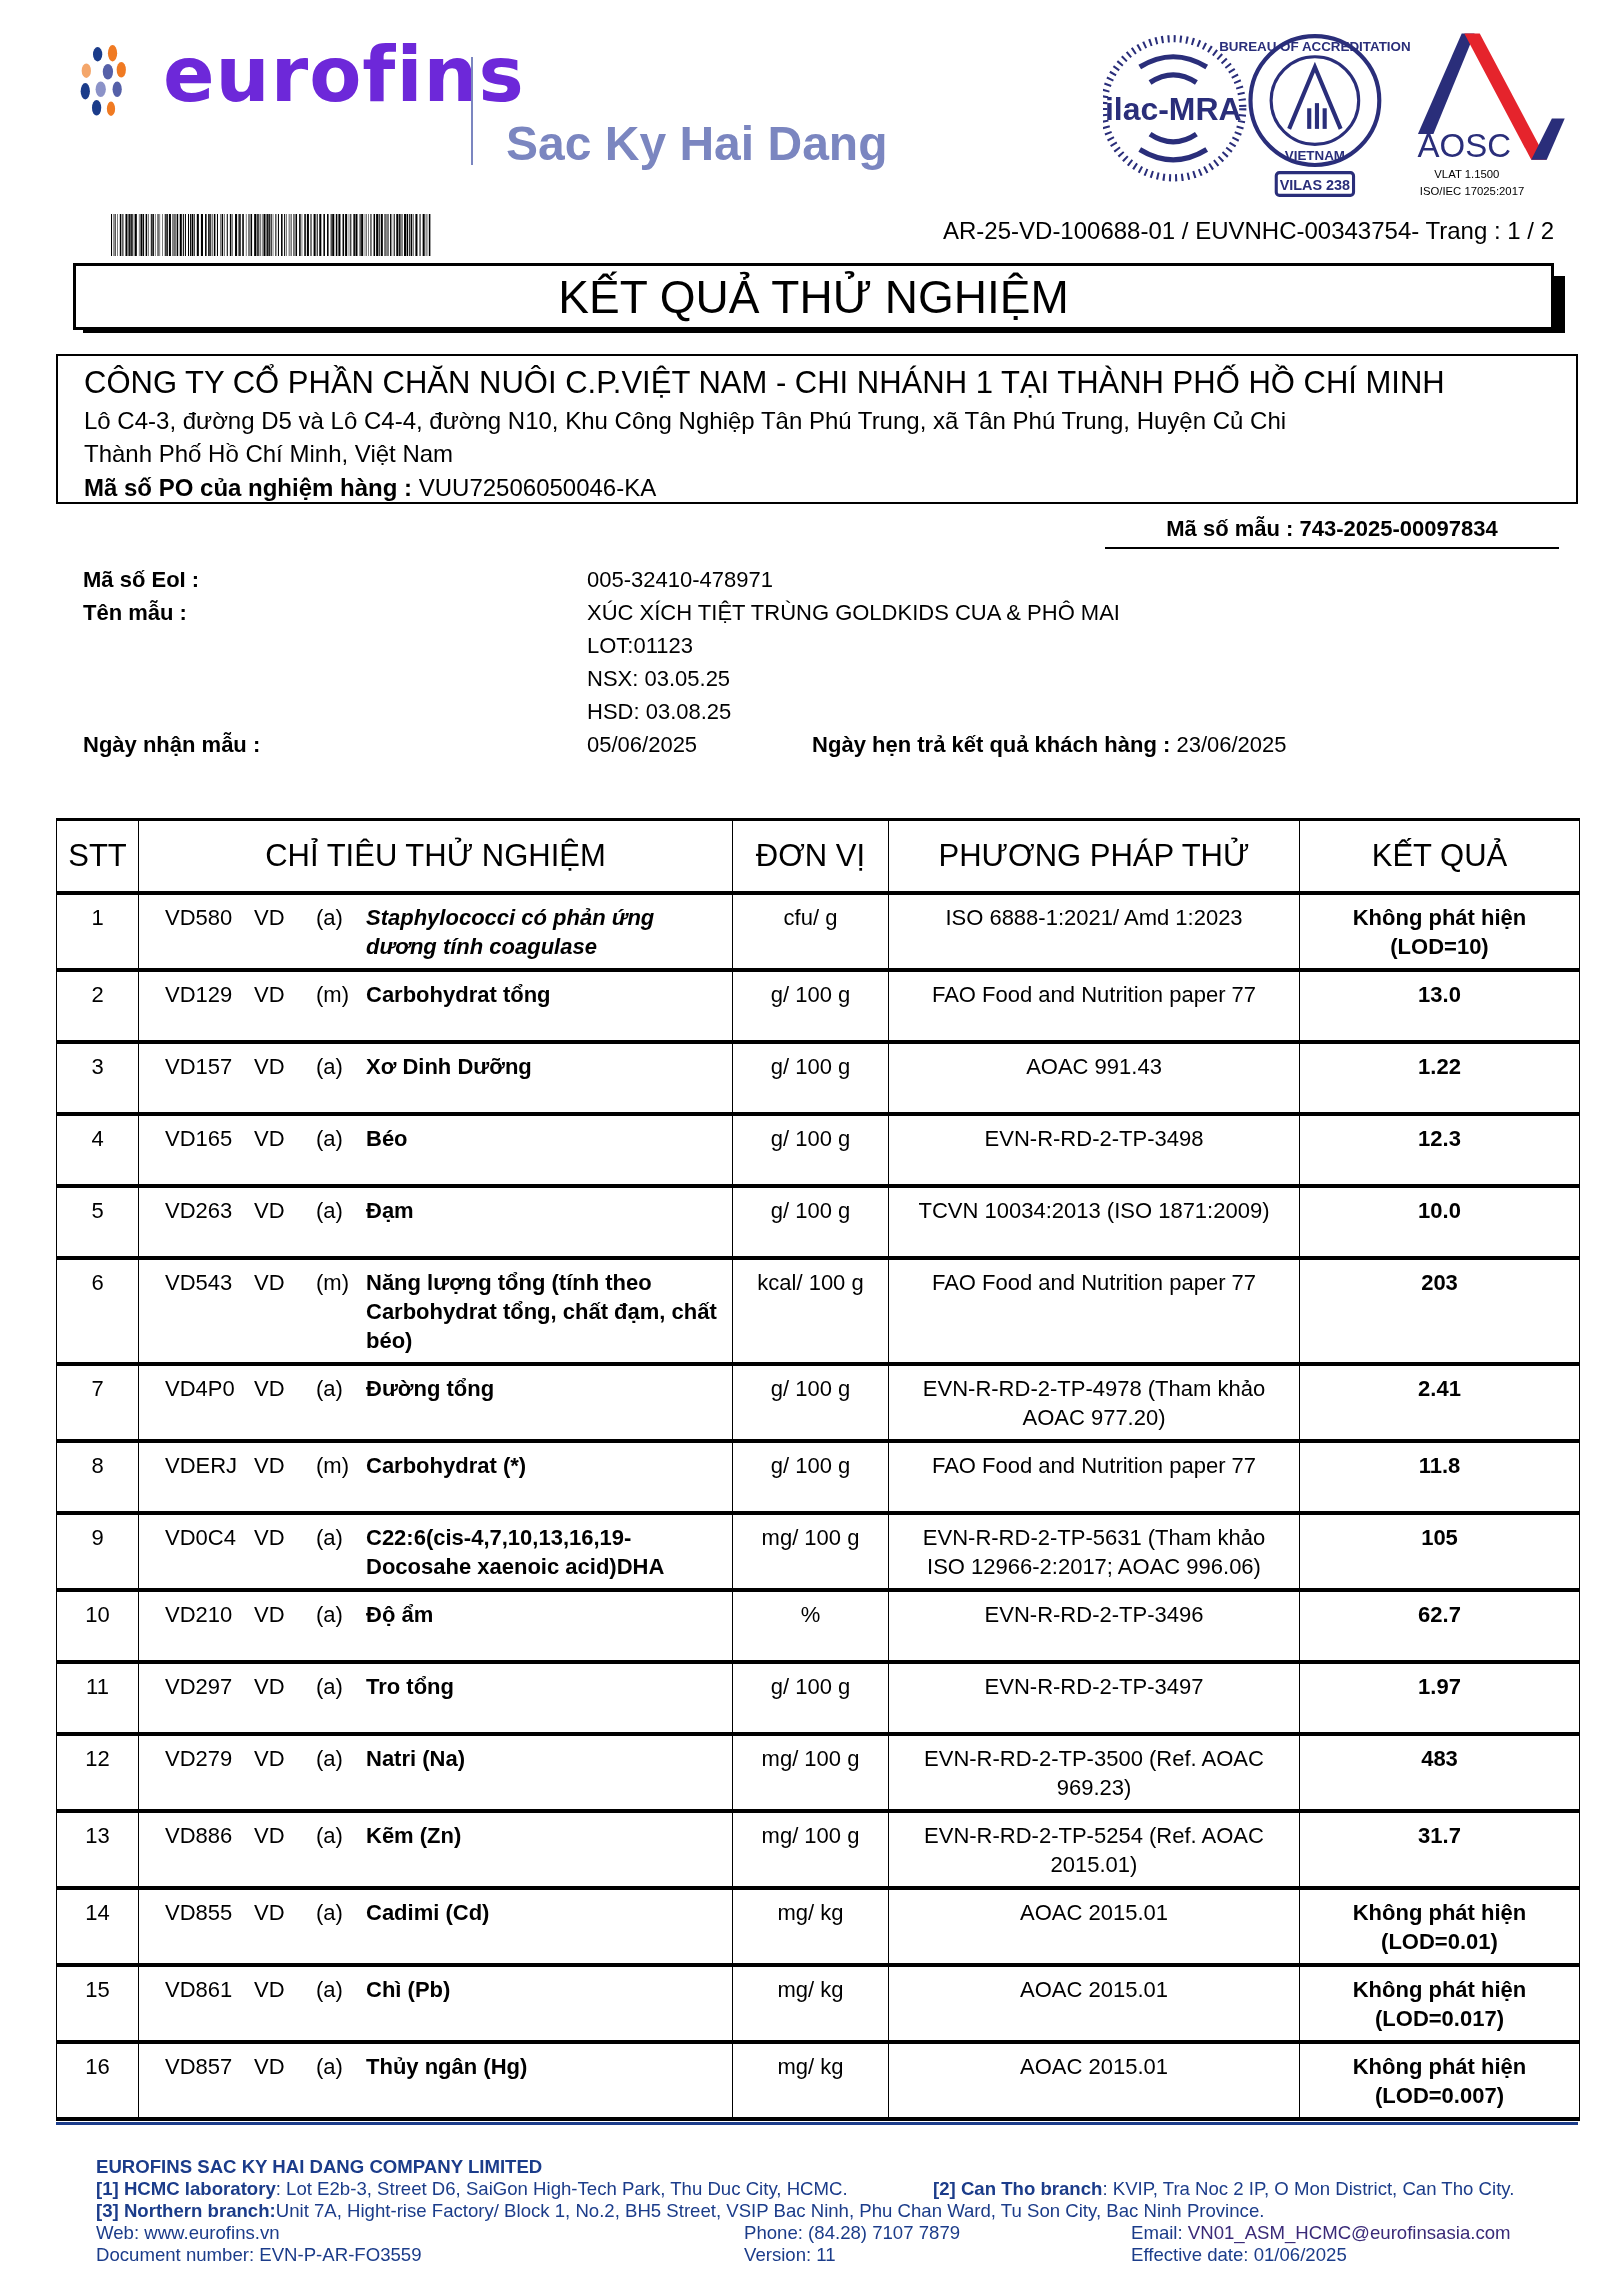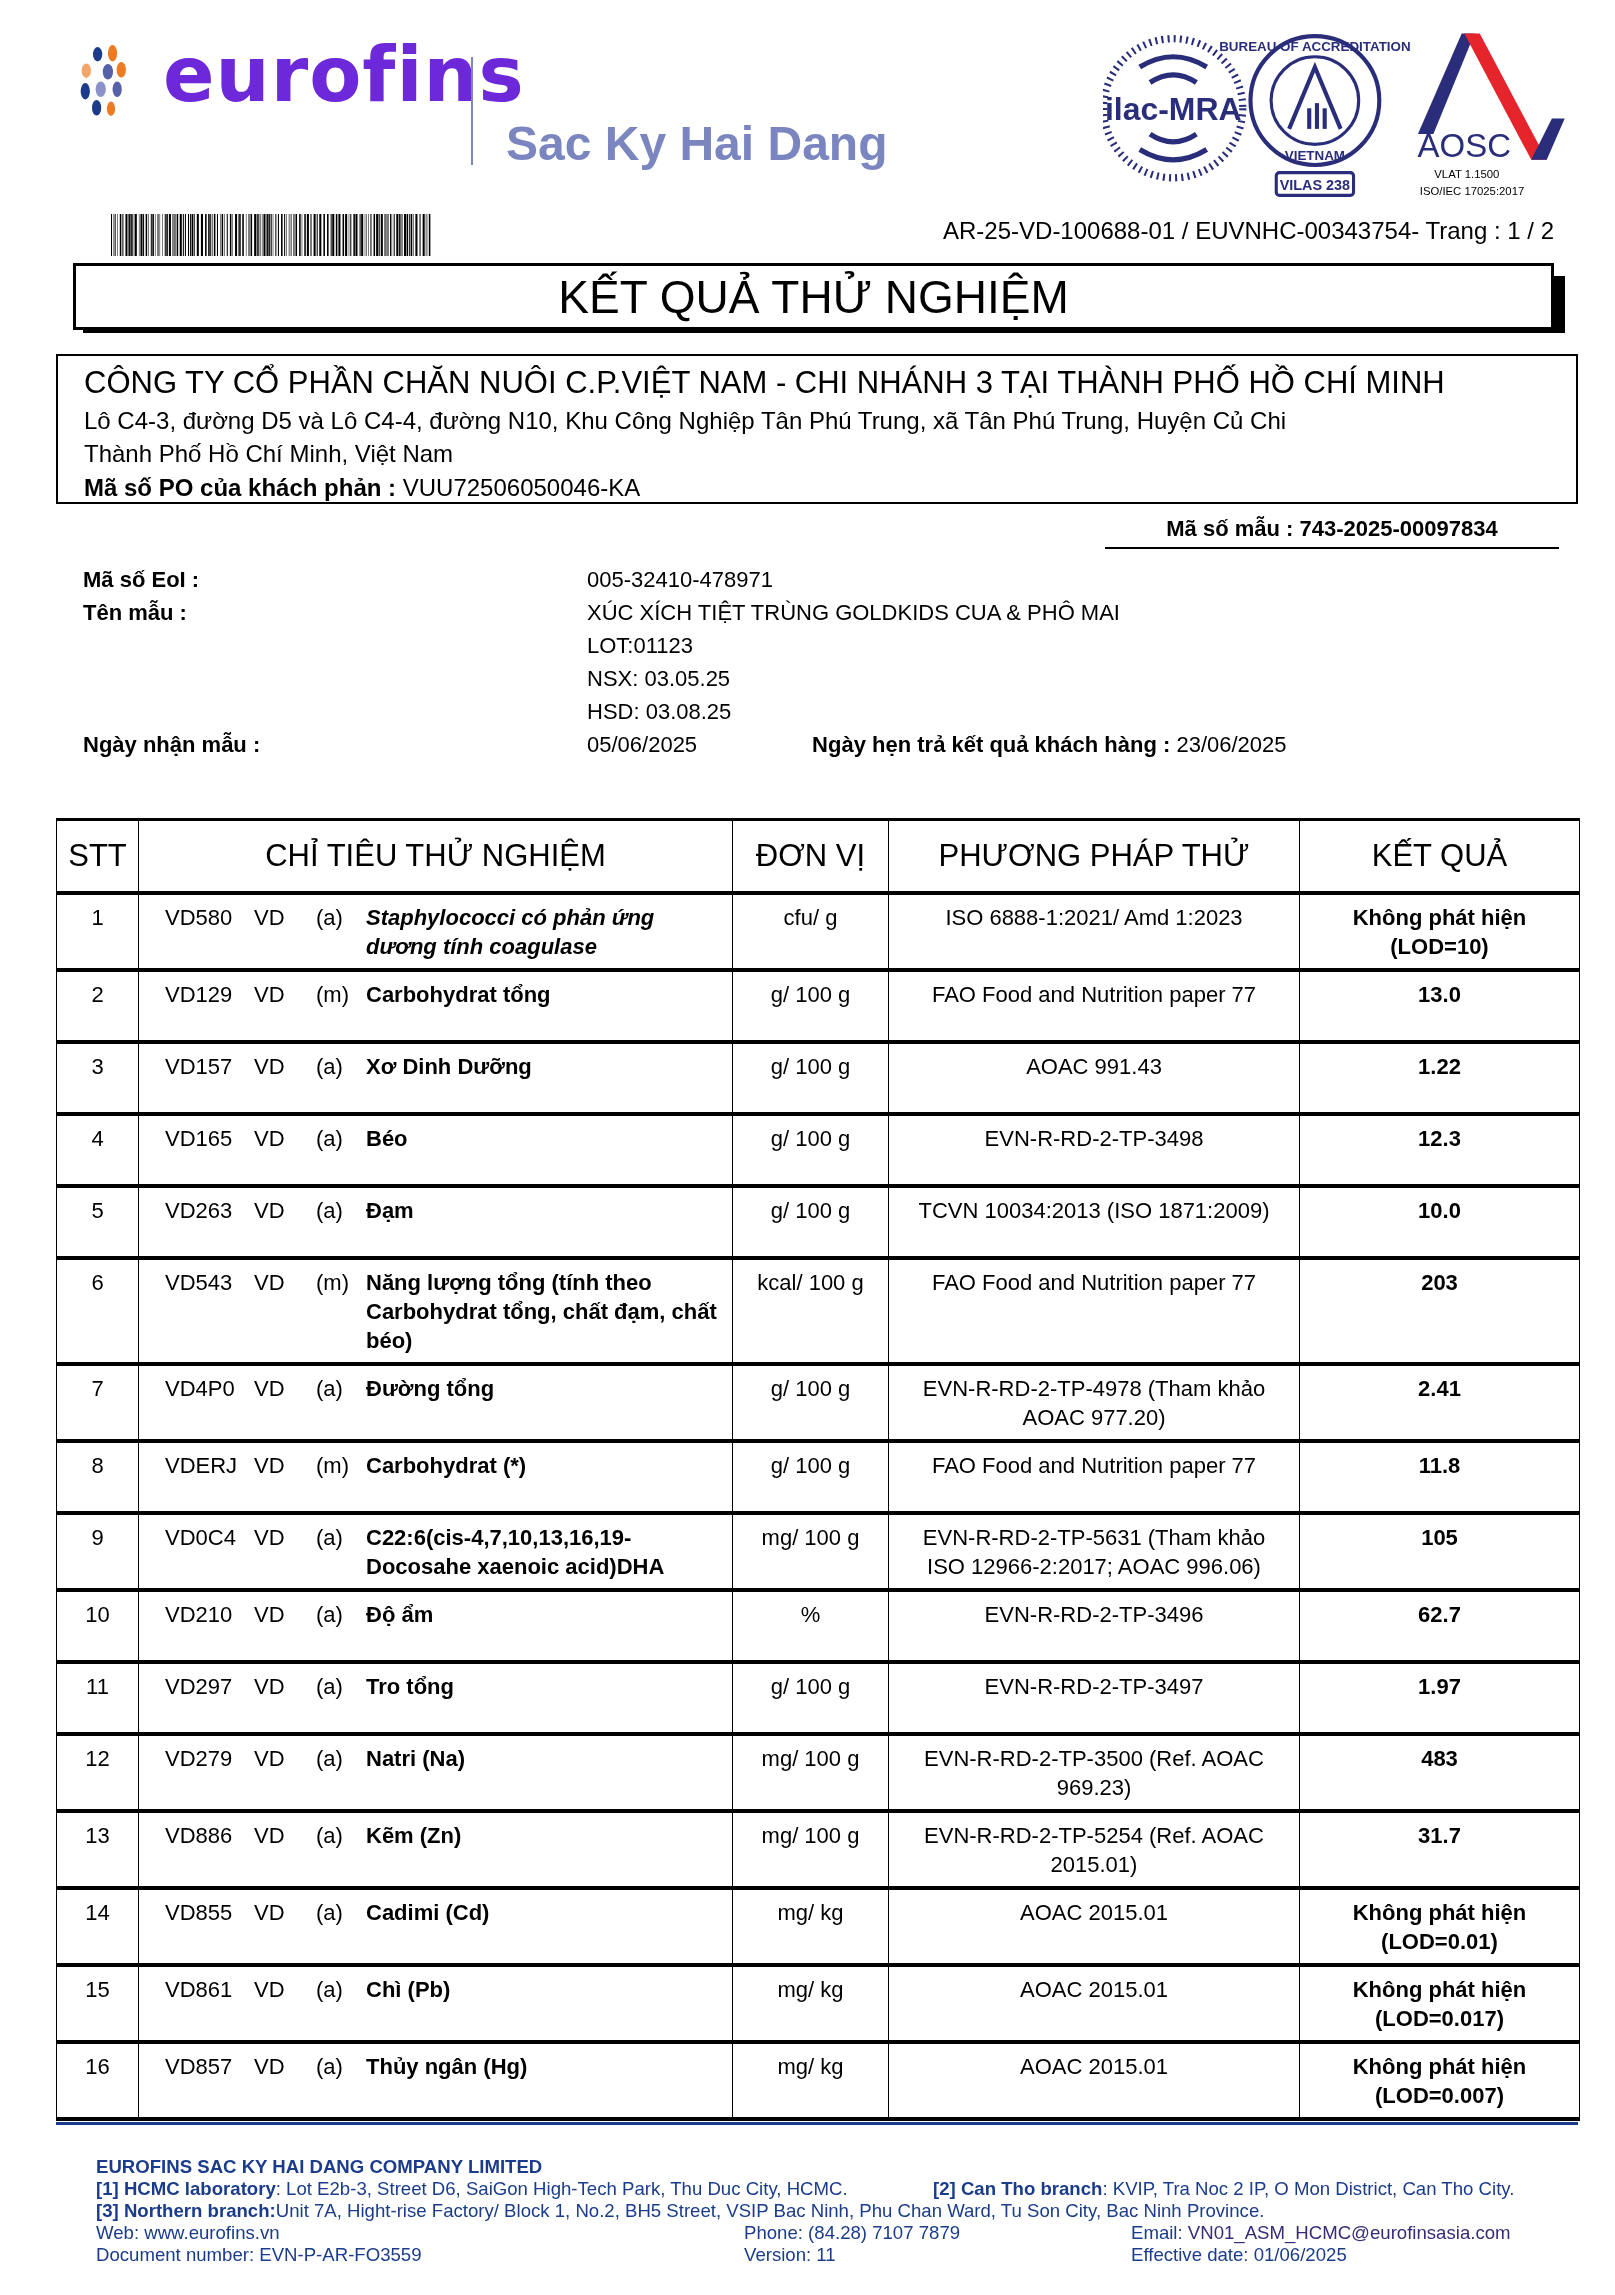--- a/index.html
+++ b/index.html
@@ -238,24 +238,24 @@
     <rect x="609" y="0" width="1" height="82" fill="#000"></rect>
     <rect x="611" y="0" width="1" height="82" fill="#000"></rect>
     <rect x="615" y="0" width="3" height="82" fill="#000"></rect>
   </svg>
 <div class="abs reportno">AR-25-VD-100688-01 / EUVNHC-00343754- Trang : 1 / 2</div>
 
 <div class="abs title-shadow"></div>
 <div class="abs title-box">KẾT QUẢ THỬ NGHIỆM</div>
 
 <div class="abs client-box">
-  <div class="client-name">CÔNG TY CỔ PHẦN CHĂN NUÔI C.P.VIỆT NAM - CHI NHÁNH 3 TẠI THÀNH PHỐ HỒ CHÍ MINH</div>
+  <div class="client-name">CÔNG TY CỔ PHẦN CHĂN NUÔI C.P.VIỆT NAM - CHI NHÁNH 1 TẠI THÀNH PHỐ HỒ CHÍ MINH</div>
   <div class="client-line">Lô C4-3, đường D5 và Lô C4-4, đường N10, Khu Công Nghiệp Tân Phú Trung, xã Tân Phú Trung, Huyện Củ Chi</div>
   <div class="client-line">Thành Phố Hồ Chí Minh, Việt Nam</div>
-  <div class="client-po"><b>Mã số PO của khách phản :</b> <span>VUU72506050046-KA</span></div>
+  <div class="client-po"><b>Mã số PO của nghiệm hàng :</b> <span>VUU72506050046-KA</span></div>
 </div>
 <div class="abs sample-code"><b>Mã số mẫu :</b> <b>743-2025-00097834</b></div>
 
 <div class="abs info">
   <div class="info-row">
       <div class="info-label">Mã số EoI :</div>
       <div class="info-val">005-32410-478971</div>
     </div>
   <div class="info-row">
       <div class="info-label">Tên mẫu :</div>

